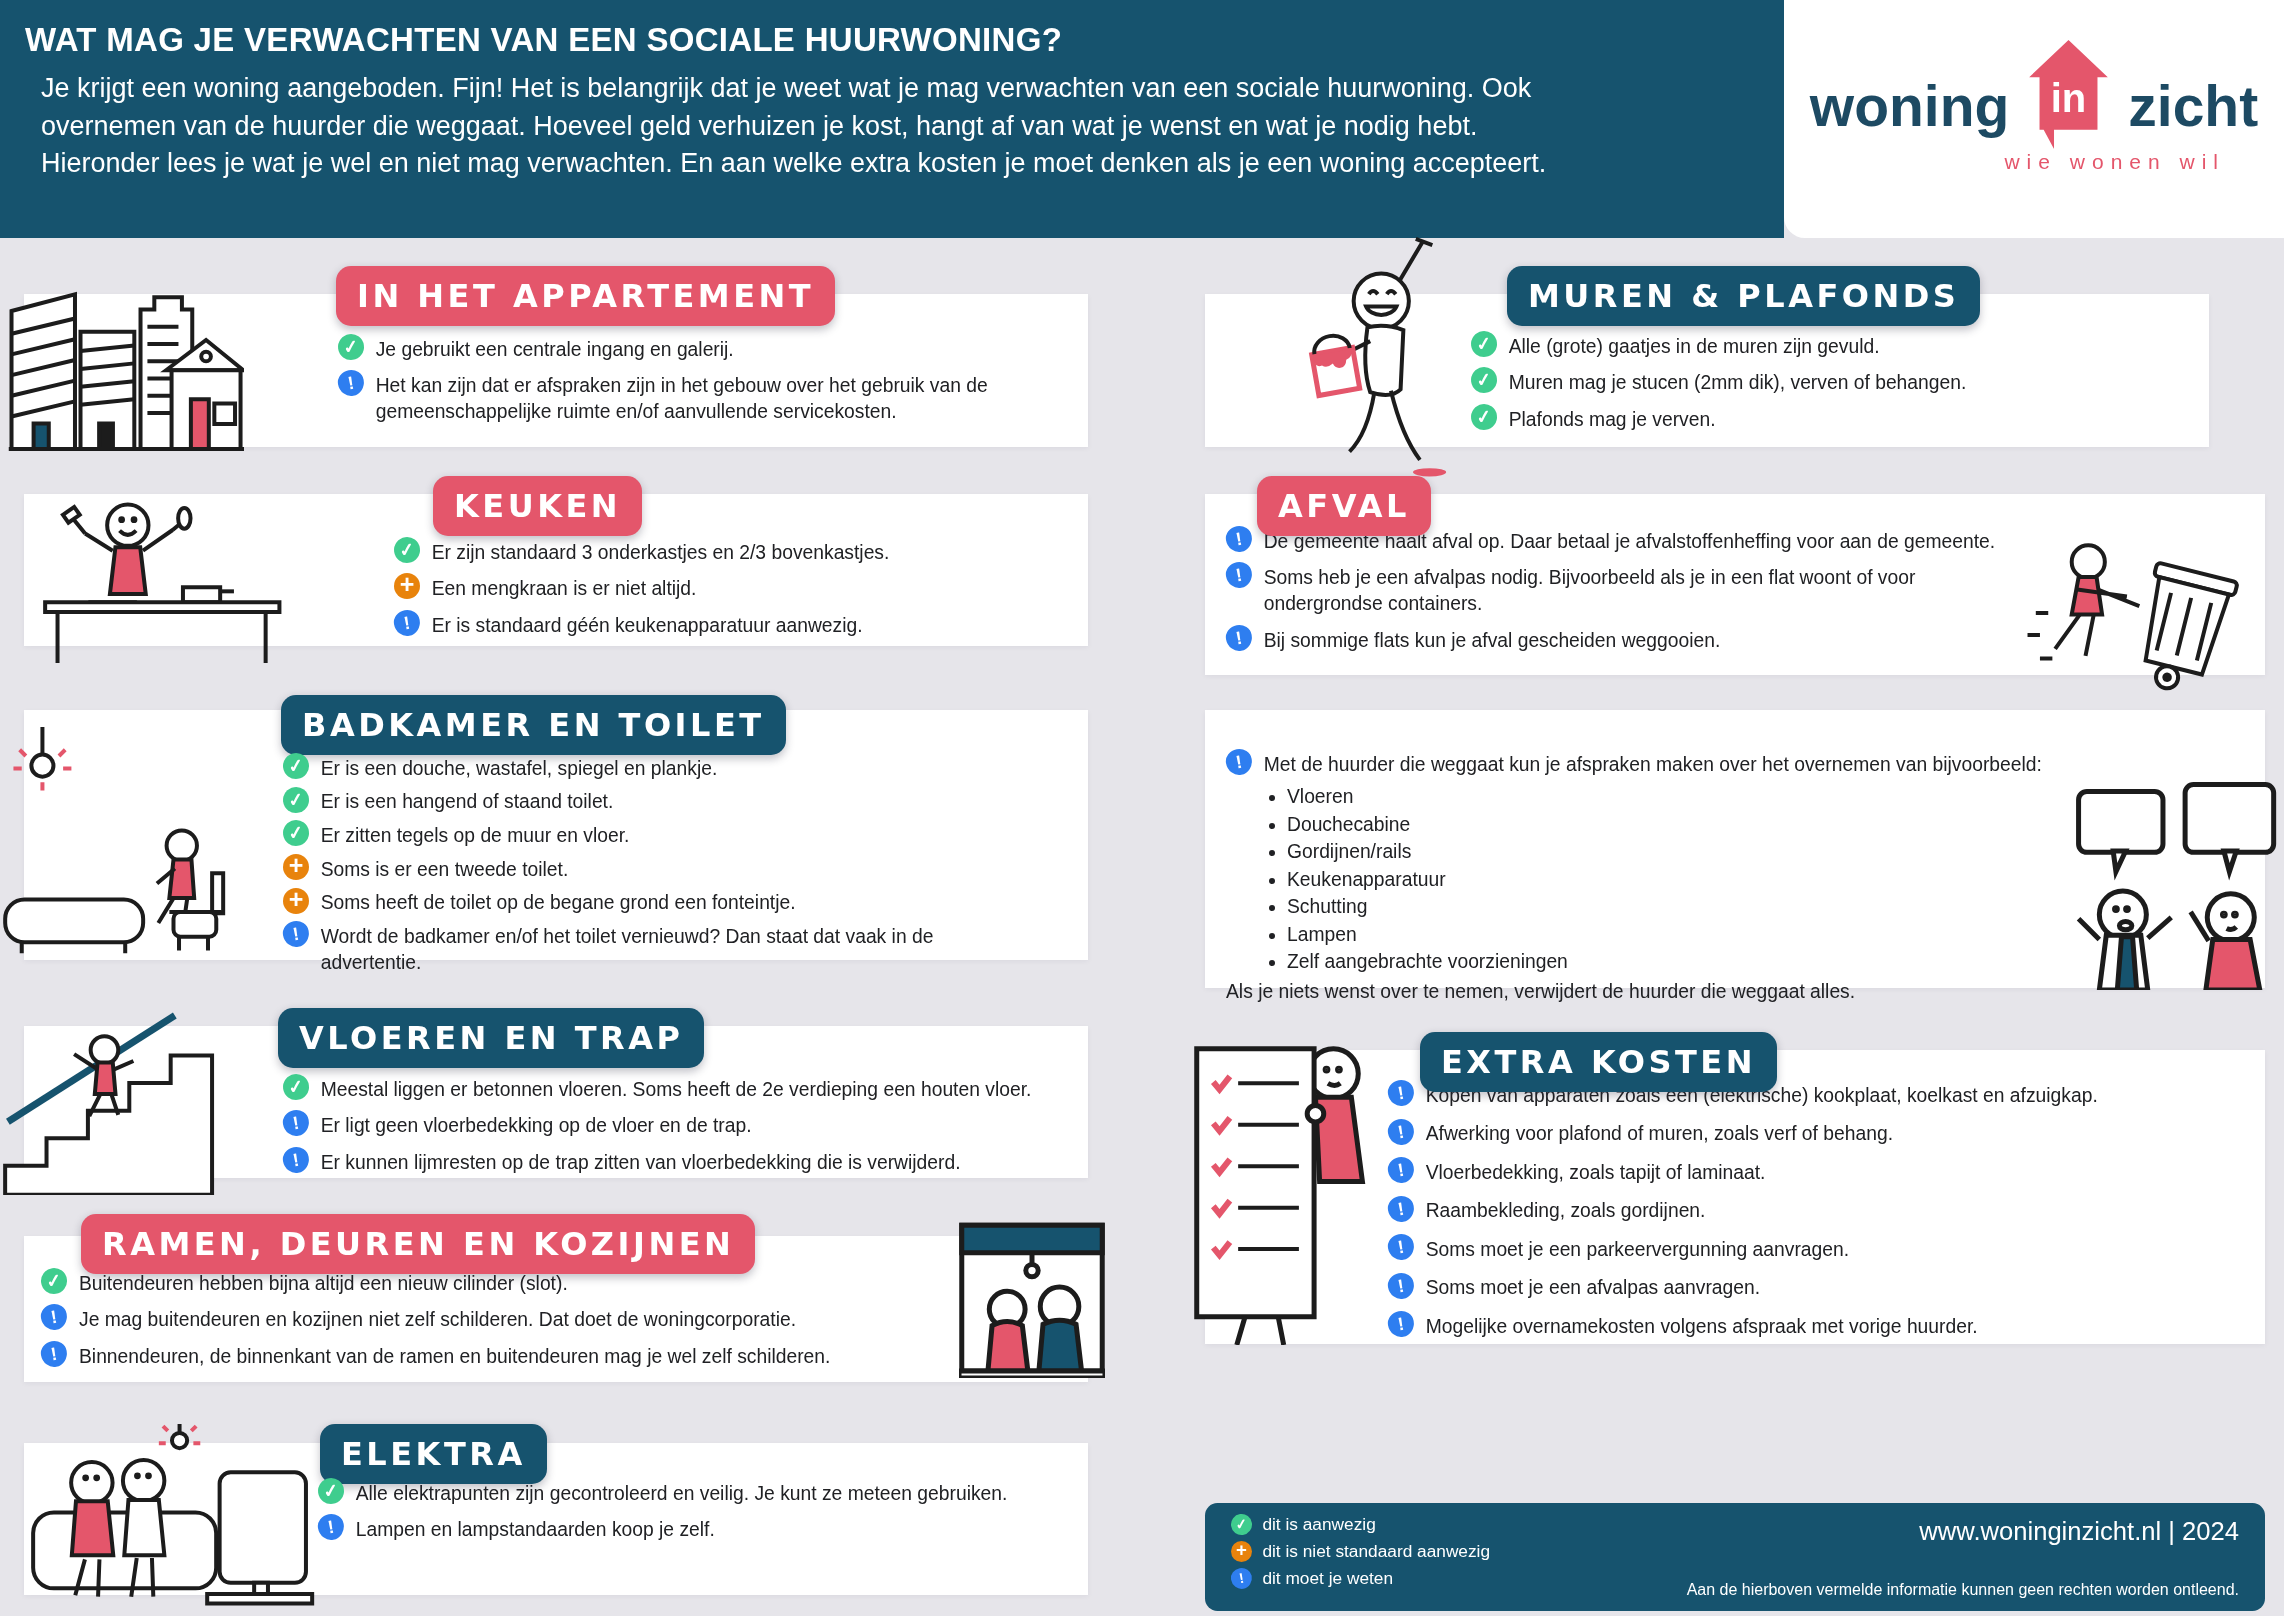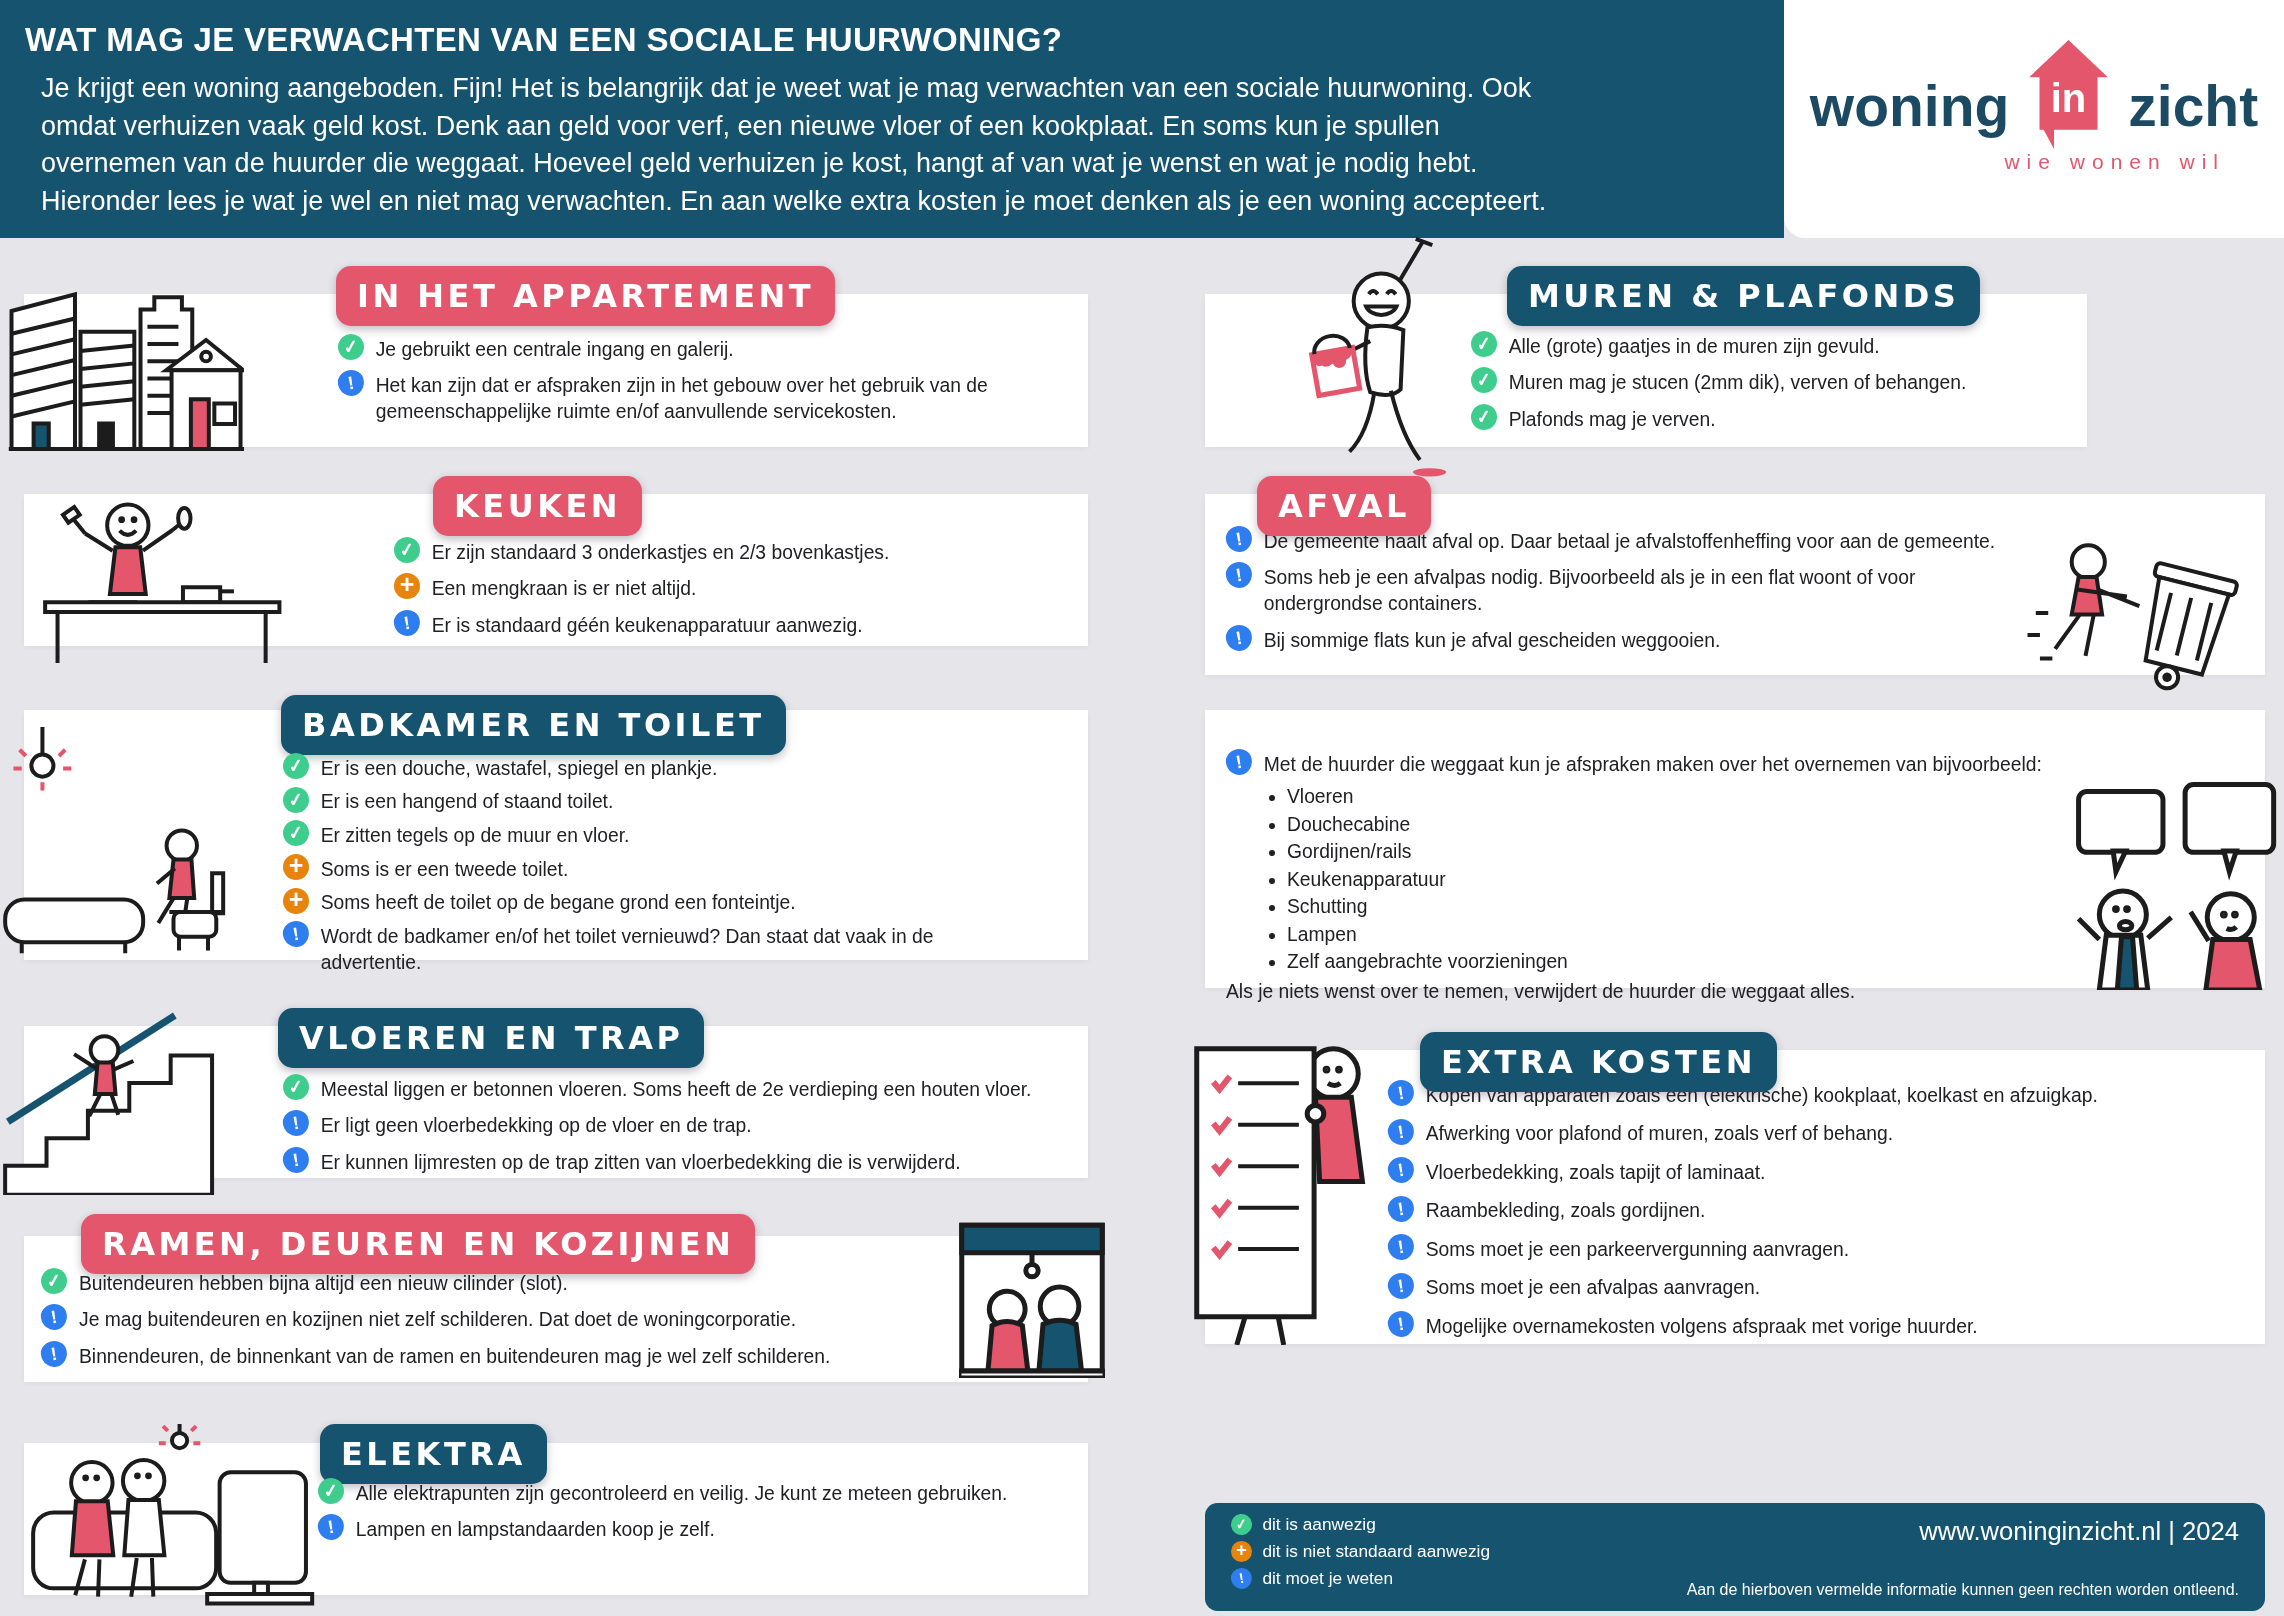--- a/index.html
+++ b/index.html
@@ -34,21 +34,21 @@
   .icon-plus{background:#e8830c;font-size:25px;line-height:23.5px;}
   .icon-exclaim{background:#2e7ef0;transform:rotate(-10deg);border-radius:50%/46% 46% 54% 54%;}
   .txt{font-size:19.3px;line-height:1.35;color:#202124;padding-top:2.8px;}
 
   .s0{left:24px;top:294px;width:1064px;height:153px;} .s0 .badge{left:312px;top:-28px;} .s0 .items{padding:40px 21px 0 314px;}
   .s1{left:24px;top:494px;width:1064px;height:152px;} .s1 .badge{left:409px;top:-18px;} .s1 .items{padding:43px 21px 0 370px;}
   .s2{left:24px;top:710px;width:1064px;height:250px;} .s2 .badge{left:257px;top:-15px;} .s2 .items{padding:43px 21px 0 259px;} .s2 .item{margin-bottom:4.8px;}
   .s3{left:24px;top:1026px;width:1064px;height:152px;} .s3 .badge{left:254px;top:-18px;} .s3 .items{padding:48px 14px 0 259px;}
   .s4{left:24px;top:1236px;width:1064px;height:146px;} .s4 .badge{left:57px;top:-22px;} .s4 .items{padding:32px 173px 0 17.3px;}
   .s5{left:24px;top:1443px;width:1064px;height:152px;} .s5 .badge{left:296px;top:-19.3px;} .s5 .items{padding:35px 21px 0 294px;}
-  .s6{left:1205px;top:294px;width:882px;height:153px;} .s6 .badge{left:302px;top:-28px;} .s6 .items{padding:37px 21px 0 266px;}
+  .s6{left:1205px;top:294px;width:1004px;height:153px;} .s6 .badge{left:302px;top:-28px;} .s6 .items{padding:37px 21px 0 266px;}
   .s7{left:1205px;top:494px;width:1060px;height:181px;} .s7 .badge{left:52px;top:-18px;} .s7 .items{padding:32px 235px 0 21px;}
   .s8{left:1205px;top:710px;width:1060px;height:278px;} .s8 .badge{left:57px;top:-18px;} .s8 .items{padding:39px 207px 0 21px;}
   .s9{left:1205px;top:1050px;width:1060px;height:294px;} .s9 .badge{left:215px;top:-18px;} .s9 .items{padding:30px 28px 0 183px;} .s9 .item{margin-bottom:9.7px;}
 
   .bullets{margin:1.4px 0 4.1px 43px;padding:0 0 0 18px;list-style:disc;}
   .bullets li{font-size:19.3px;line-height:1.28;margin:2.8px 0;color:#202124;}
   .note{font-size:19.3px;color:#202124;margin-top:5.5px;}
 
   
   .footer{position:absolute;left:1205px;top:1503px;width:1060px;height:108px;background:#16536e;border-radius:12.4px;}
@@ -66,21 +66,20 @@
         {vector-effect:non-scaling-stroke;}
 </style>
 </head>
 <body>
 
 <div class="page">
 
   <div class="header">
     <h1>WAT MAG JE VERWACHTEN VAN EEN SOCIALE HUURWONING?</h1>
     <div class="intro-line">Je krijgt een woning aangeboden. Fijn! Het is belangrijk dat je weet wat je mag verwachten van een sociale huurwoning. Ook</div>
-    <div class="intro-line">omdat verhuizen vaak geld kost. Denk aan geld voor verf, een nieuwe vloer of een kookplaat. En soms kun je spullen</div>
     <div class="intro-line">overnemen van de huurder die weggaat. Hoeveel geld verhuizen je kost, hangt af van wat je wenst en wat je nodig hebt.</div>
     <div class="intro-line">Hieronder lees je wat je wel en niet mag verwachten. En aan welke extra kosten je moet denken als je een woning accepteert.</div>
   </div>
 
   <div class="logo-card">
     <div class="logo-row">
       <span class="logo-word">woning</span>
       <svg class="logo-house" width="79" height="109" viewBox="0 0 114 158">
         <polygon points="57,0 114,54 99,54 99,130 36,130 36,158 21,130 15,130 15,54 0,54" fill="#e4566b"></polygon>
         <text x="57" y="104" text-anchor="middle" font-size="58" font-weight="bold" fill="#ffffff" font-family="Liberation Sans, sans-serif">in</text>

